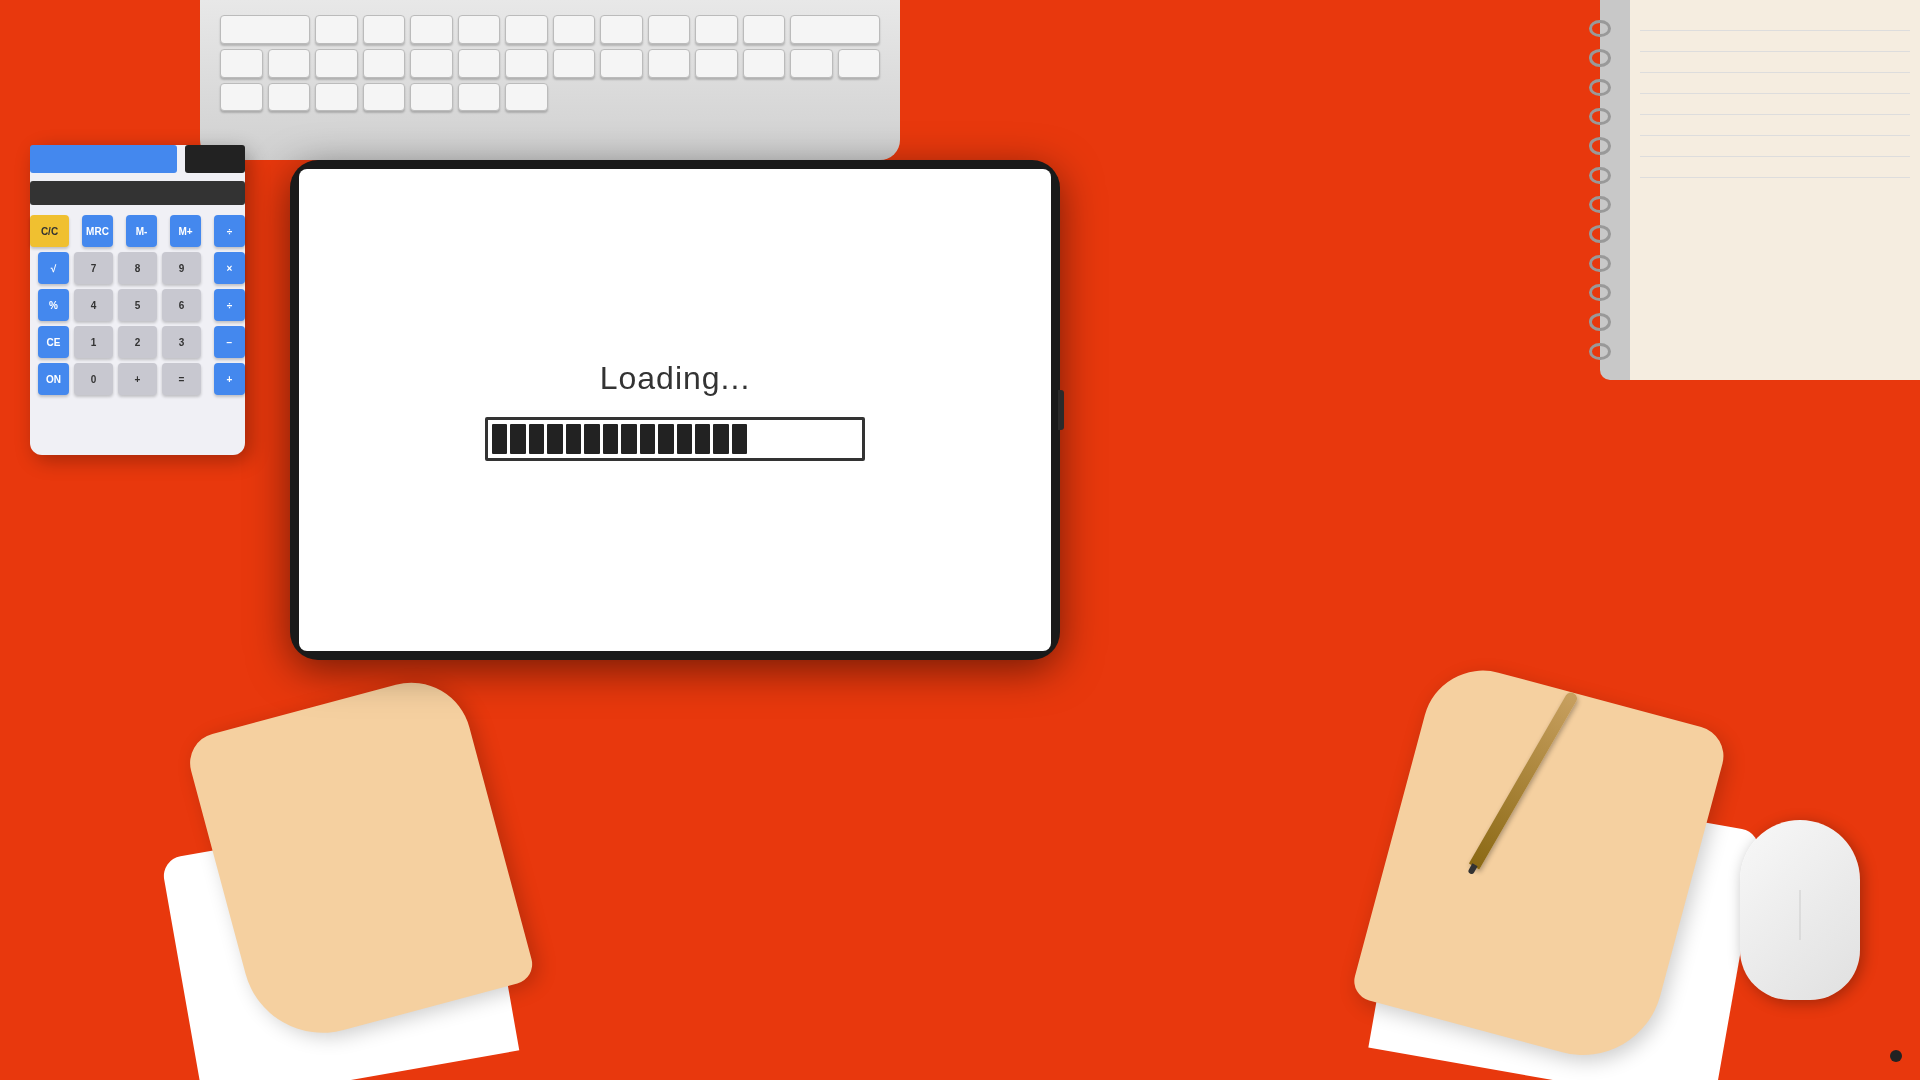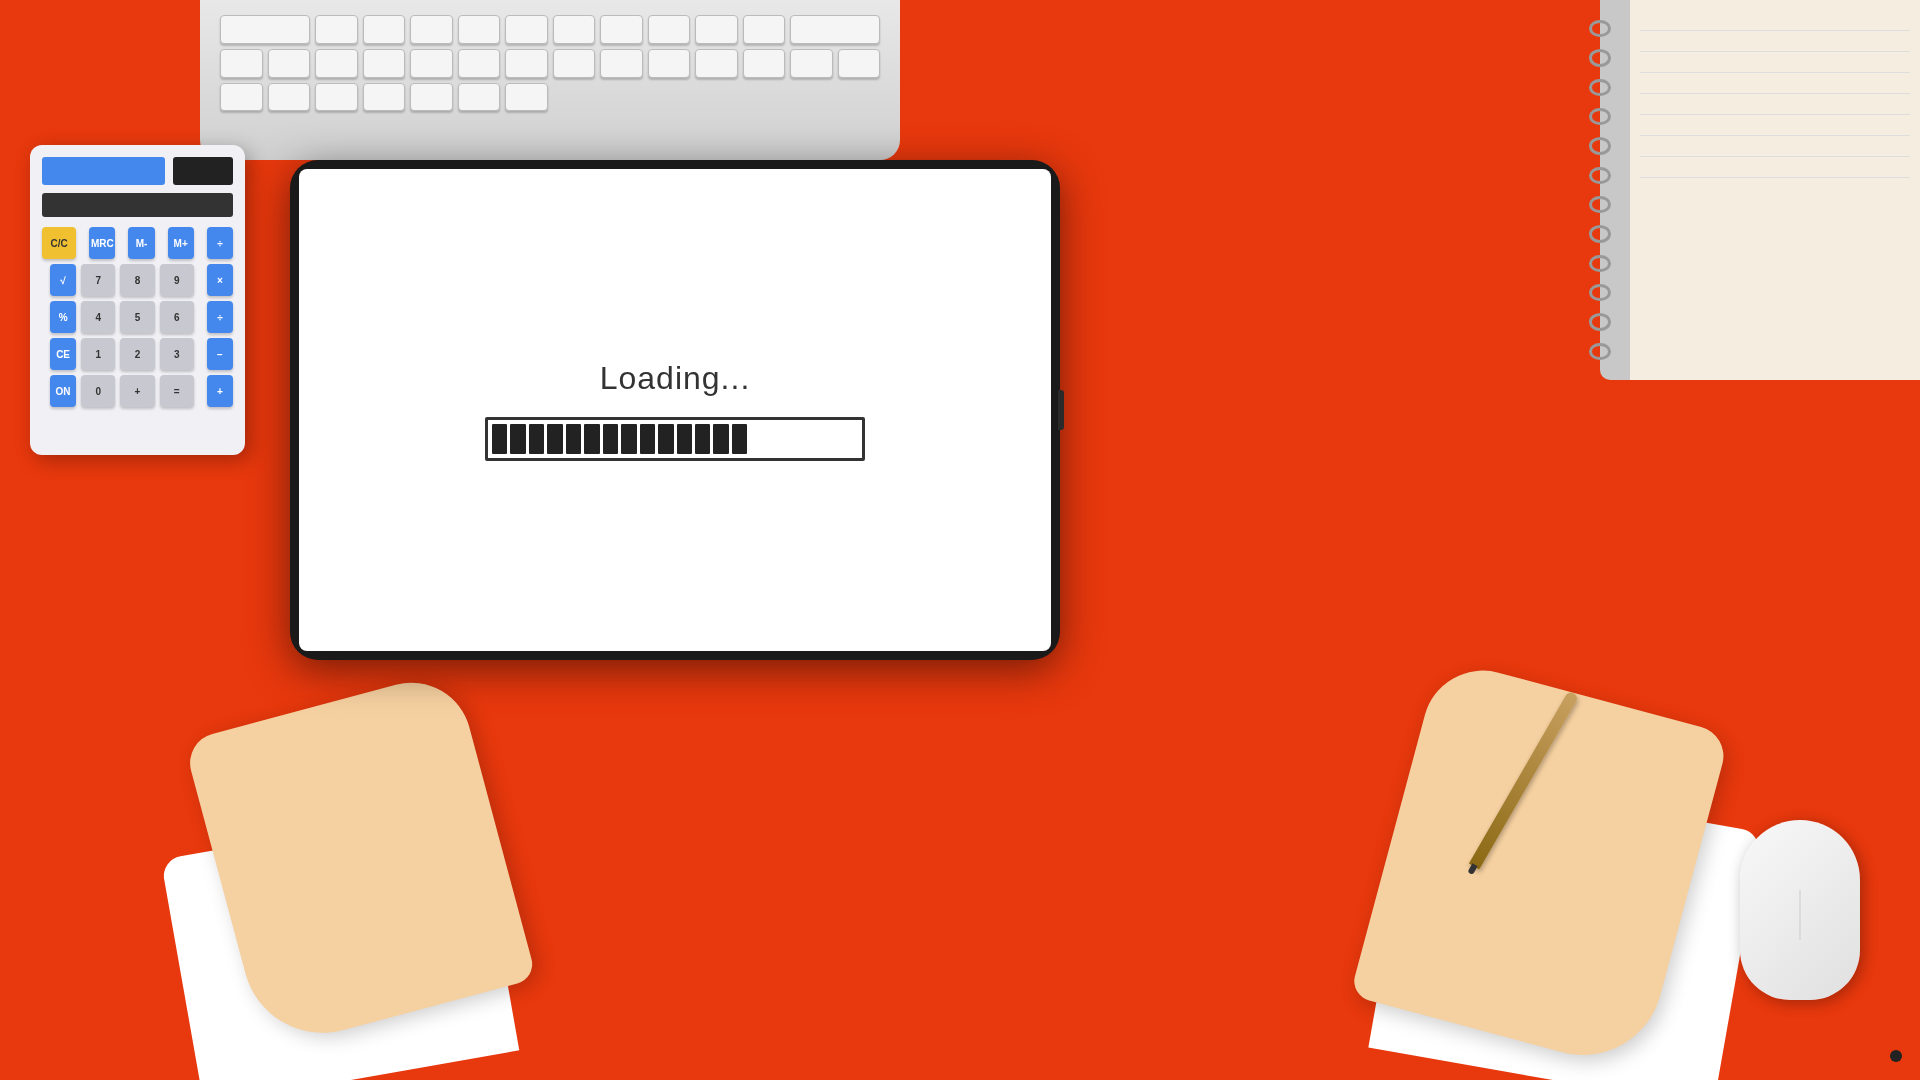--- a/index.html
+++ b/index.html
@@ -117,21 +117,20 @@
 
     
     .calculator {
       position: absolute;
       left: 30px;
       top: 145px;
       width: 215px;
       height: 310px;
       background: #f0f0f5;
       border-radius: 12px;
-      padding: 12px;
       box-shadow: 5px 5px 20px rgba(0,0,0,0.3);
     }
 
     .calc-display {
       display: flex;
       gap: 8px;
       margin-bottom: 8px;
     }
 
     .calc-display-blue {

